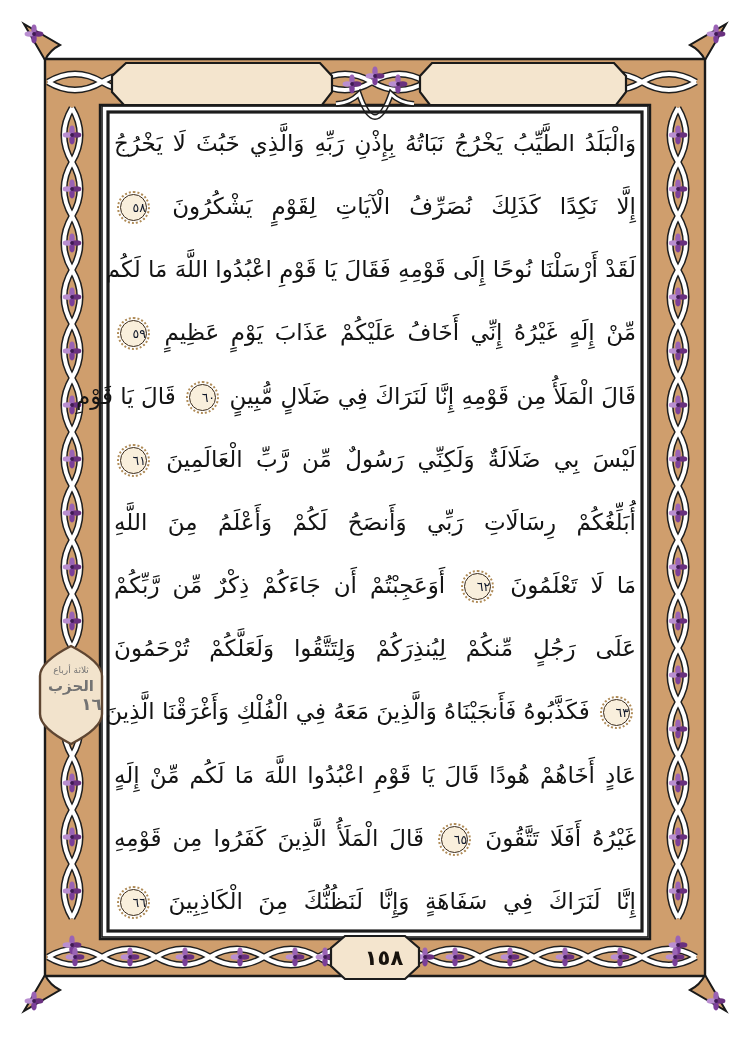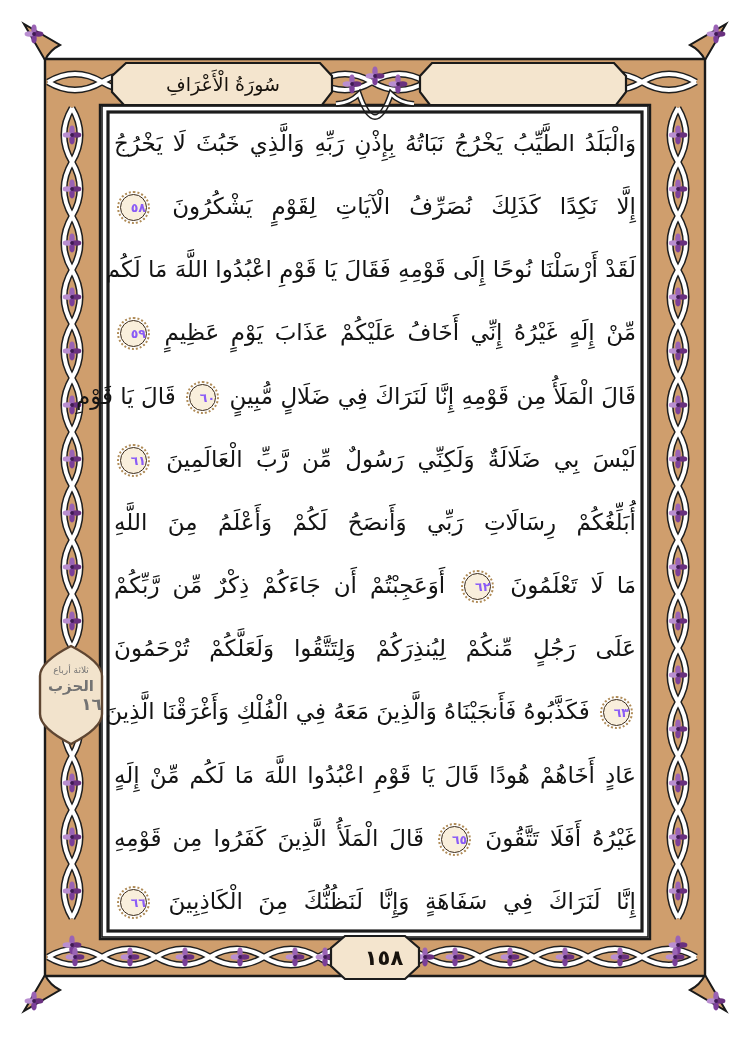--- a/index.html
+++ b/index.html
@@ -25,21 +25,21 @@
     height:54px;line-height:54px;font-size:23px;color:#141414;
     white-space:nowrap;text-align:justify;text-align-last:justify;text-justify:inter-word;
     direction:rtl;overflow:visible;
   }
   .qline .seg{display:inline;}
   .medallion{
     display:inline-block;width:25px;height:25px;border-radius:50%;
     background:#f9efdc;border:1.4px solid #3a2a1a;
     outline:2.6px dotted #b08c58;outline-offset:1px;
     font-size:12.5px;line-height:25px;text-align:center;vertical-align:middle;
-    color:#8b5cf6;font-weight:bold;margin:0 6px;white-space:normal;
+    color:#0f172a;font-weight:normal;margin:0 6px;white-space:normal;
   }
   .hizbstar{
     display:inline-block;font-size:19px;color:#23180d;vertical-align:middle;margin:0 4px;
   }
   
   .hizbmark{
     position:absolute;left:40px;top:664px;width:62px;z-index:4;text-align:center;
     direction:rtl;color:#737373;
   }
   .hizbmark .l1{font-size:9px;line-height:12px;}
@@ -171,21 +171,20 @@
     </g>
 
     <rect x="102" y="106" width="546" height="831" fill="none" stroke="#1c1c1c" stroke-width="1.6"></rect>
     <rect x="108" y="112" width="534" height="819" fill="none" stroke="#1c1c1c" stroke-width="3.2"></rect>
 
     <polygon points="345,936 405,936 419,948 419,966 405,979 345,979 331,966 331,948" fill="#f4e5ce" stroke="#1c1c1c" stroke-width="2.2"></polygon>
 
     <path d="M71,646 Q102,662 102,676 L102,714 Q102,728 71,744 Q40,728 40,714 L40,676 Q40,662 71,646 Z" fill="#f2e3cc" stroke="#5f4632" stroke-width="2.4"></path>
   </svg>
 
-  <div class="hdr hdr-surah">سُورَةُ الْأَعْرَافِ</div>
 
   <div class="textbox" id="textbox">
       <div class="qline"><span class="seg">وَالْبَلَدُ الطَّيِّبُ يَخْرُجُ نَبَاتُهُ بِإِذْنِ رَبِّهِ وَالَّذِي خَبُثَ لَا يَخْرُجُ</span> </div>
       <div class="qline"><span class="seg">إِلَّا نَكِدًا كَذَلِكَ نُصَرِّفُ الْآيَاتِ لِقَوْمٍ يَشْكُرُونَ</span> <span class="medallion">٥٨</span> </div>
       <div class="qline"><span class="seg">لَقَدْ أَرْسَلْنَا نُوحًا إِلَى قَوْمِهِ فَقَالَ يَا قَوْمِ اعْبُدُوا اللَّهَ مَا لَكُم</span> </div>
       <div class="qline"><span class="seg">مِّنْ إِلَهٍ غَيْرُهُ إِنِّي أَخَافُ عَلَيْكُمْ عَذَابَ يَوْمٍ عَظِيمٍ</span> <span class="medallion">٥٩</span> </div>
       <div class="qline"><span class="seg">قَالَ الْمَلَأُ مِن قَوْمِهِ إِنَّا لَنَرَاكَ فِي ضَلَالٍ مُّبِينٍ</span> <span class="medallion">٦٠</span> <span class="seg">قَالَ يَا قَوْمِ</span> </div>
       <div class="qline"><span class="seg">لَيْسَ بِي ضَلَالَةٌ وَلَكِنِّي رَسُولٌ مِّن رَّبِّ الْعَالَمِينَ</span> <span class="medallion">٦١</span> </div>
       <div class="qline"><span class="seg">أُبَلِّغُكُمْ رِسَالَاتِ رَبِّي وَأَنصَحُ لَكُمْ وَأَعْلَمُ مِنَ اللَّهِ</span> </div>
       <div class="qline"><span class="seg">مَا لَا تَعْلَمُونَ</span> <span class="medallion">٦٢</span> <span class="seg">أَوَعَجِبْتُمْ أَن جَاءَكُمْ ذِكْرٌ مِّن رَّبِّكُمْ</span> </div>

